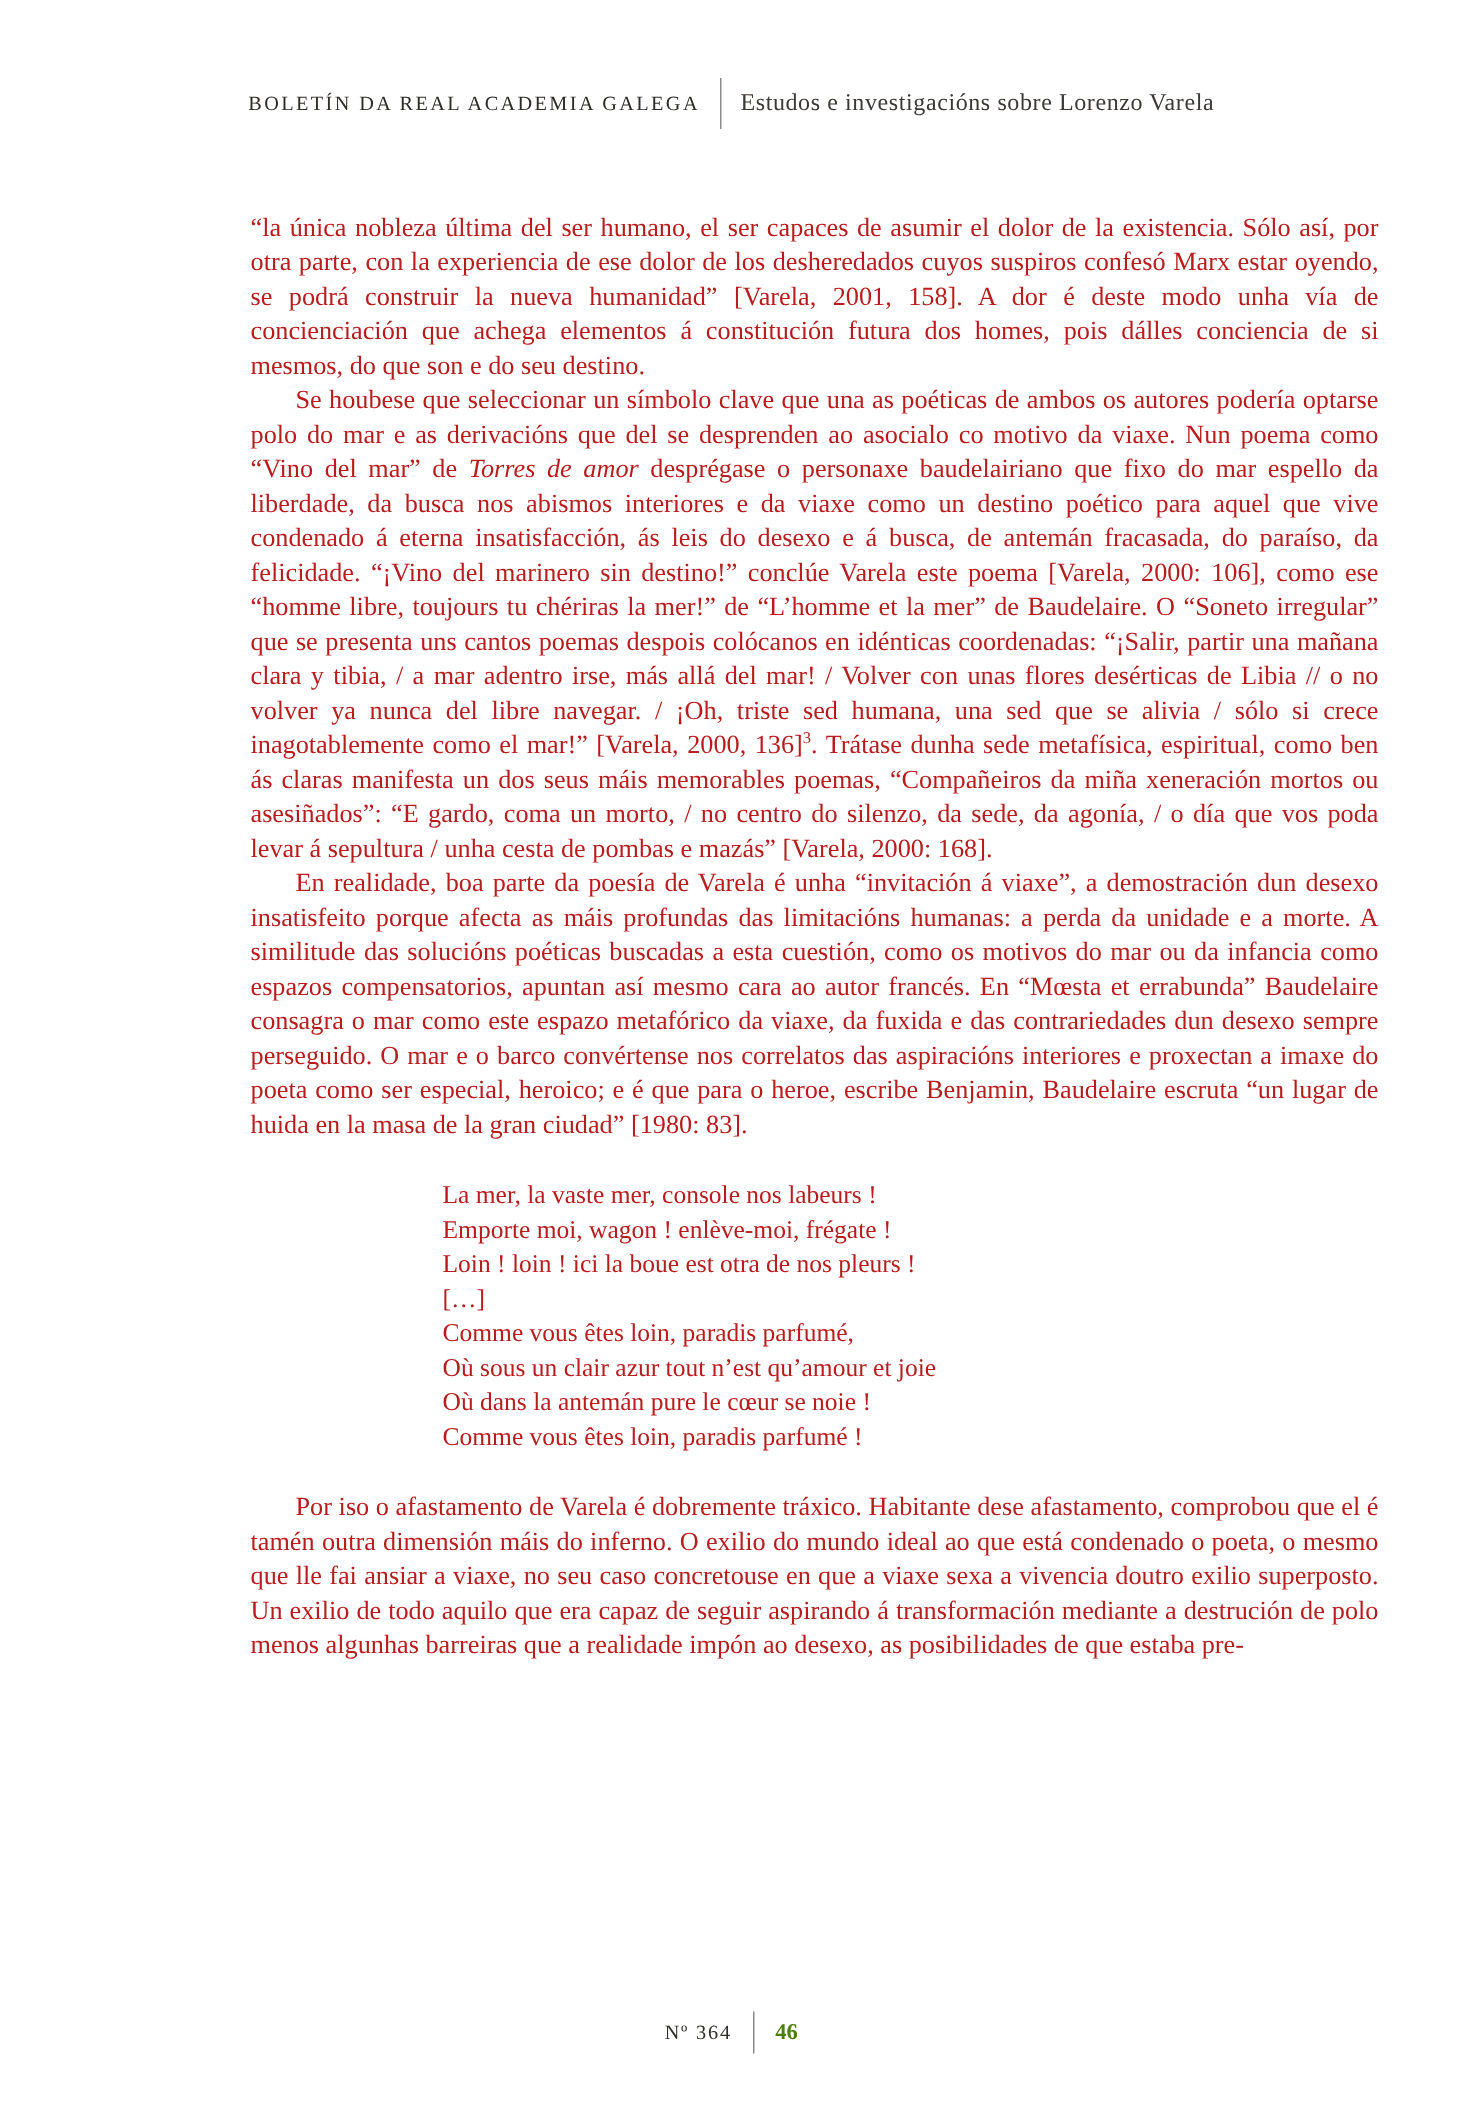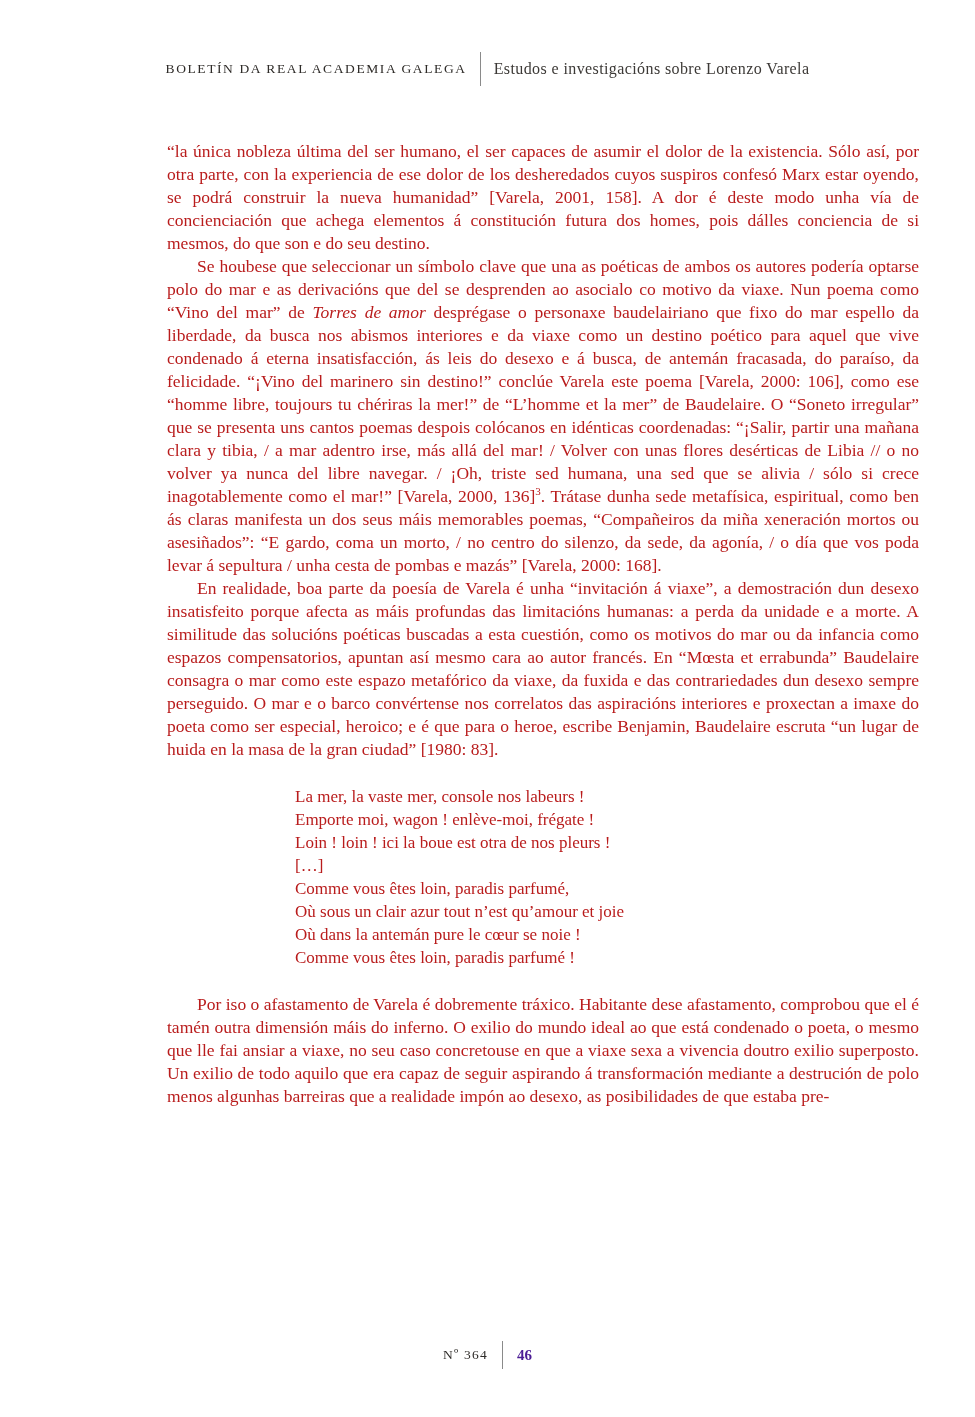--- a/index.html
+++ b/index.html
@@ -101,21 +101,21 @@
   }
   .footer-divider {
     width: 1px;
     height: 28px;
     background: #8a8a8a;
     margin: 0 14px;
   }
   .page-number {
     font-size: 15px;
     font-weight: bold;
-    color: #4c1d95;
+    color: #4d7c0f;
   }
 </style>
 </head>
 <body>
 
 <div class="page">
 
   <header class="page-header">
     <span class="journal-title">BOLETÍN DA REAL ACADEMIA GALEGA</span>
     <span class="header-divider"></span>

